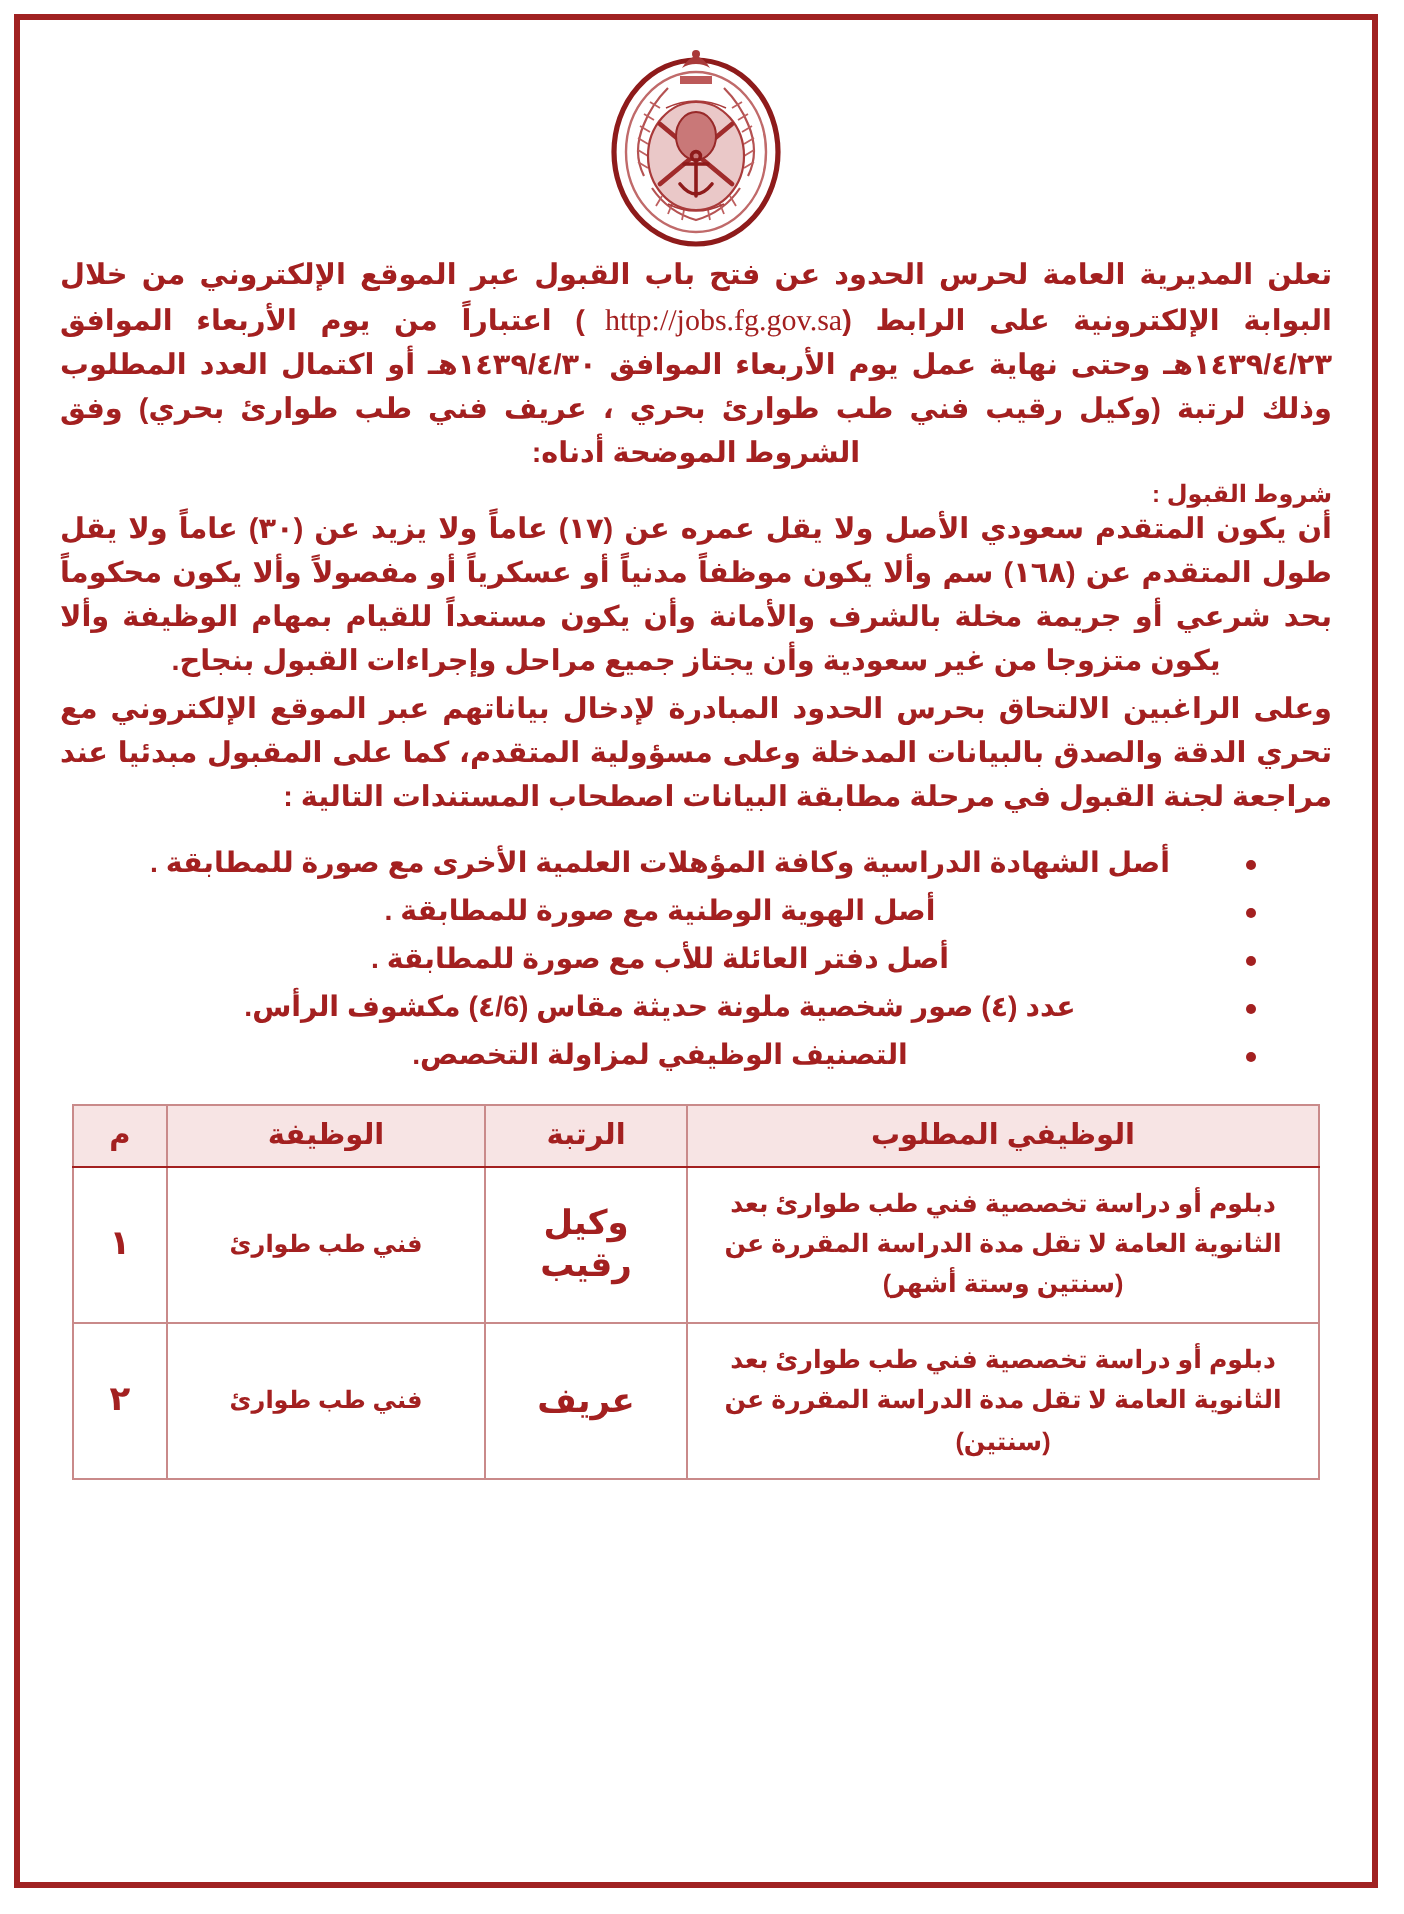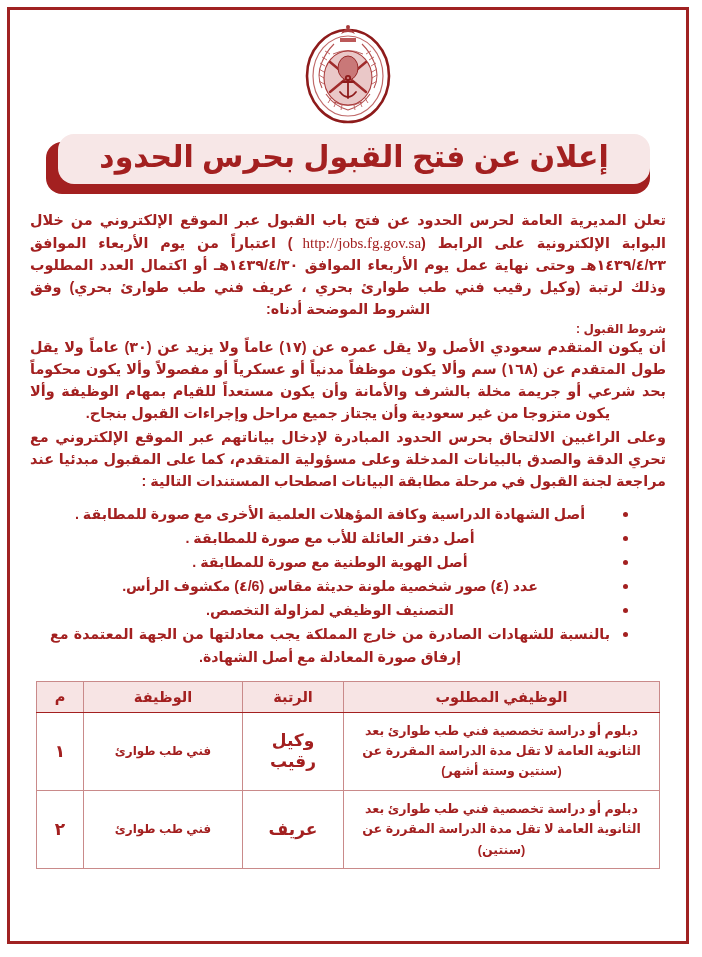--- a/index.html
+++ b/index.html
@@ -241,44 +241,37 @@
           <line x1="42" y1="60" x2="54" y2="60"></line>
           <circle cx="48" cy="56" r="2.2" fill="none"></circle>
         </g>
         <g stroke="#A93A3A" stroke-width="0.8" fill="none">
           <path d="M33 32 q15 -7 30 0"></path>
           <path d="M34 80 q14 7 28 0"></path>
         </g>
       </svg>
     </div>
 
-    <div class="banner-wrap">
-      <div class="banner-shadow"></div>
-      <div class="banner-face">
-        <span class="banner-text">إعلان عن فتح القبول بحرس الحدود</span>
-      </div>
-    </div>
 
     <div class="body-block">
 
       <p class="para"><span>تعلن المديرية العامة لحرس الحدود عن فتح باب القبول عبر الموقع الإلكتروني من خلال البوابة الإلكترونية على الرابط (</span><span class="url-serif">http://jobs.fg.gov.sa</span><span>) اعتباراً من يوم الأربعاء الموافق ١٤٣٩/٤/٢٣هـ وحتى نهاية عمل يوم الأربعاء الموافق ١٤٣٩/٤/٣٠هـ أو اكتمال العدد المطلوب وذلك لرتبة (وكيل رقيب فني طب طوارئ بحري ، عريف فني طب طوارئ بحري) وفق الشروط الموضحة أدناه:</span></p>
 
       <div class="section-label">شروط القبول :</div>
 
       <p class="para">أن يكون المتقدم سعودي الأصل ولا يقل عمره عن (١٧) عاماً ولا يزيد عن (٣٠) عاماً ولا يقل طول المتقدم عن (١٦٨) سم وألا يكون موظفاً مدنياً أو عسكرياً أو مفصولاً وألا يكون محكوماً بحد شرعي أو جريمة مخلة بالشرف والأمانة وأن يكون مستعداً للقيام بمهام الوظيفة وألا يكون متزوجا من غير سعودية وأن يجتاز جميع مراحل وإجراءات القبول بنجاح.</p>
 
       <p class="para lastline-right">وعلى الراغبين الالتحاق بحرس الحدود المبادرة لإدخال بياناتهم عبر الموقع الإلكتروني مع تحري الدقة والصدق بالبيانات المدخلة وعلى مسؤولية المتقدم، كما على المقبول مبدئيا عند مراجعة لجنة القبول في مرحلة مطابقة البيانات اصطحاب المستندات التالية :</p>
 
       <ul class="docs">
         <li class="single">أصل الشهادة الدراسية وكافة المؤهلات العلمية الأخرى مع صورة للمطابقة .</li>
+        <li class="single">أصل الهوية الوطنية مع صورة للمطابقة .</li>
         <li class="single">أصل دفتر العائلة للأب مع صورة للمطابقة .</li>
-        <li class="single">أصل الهوية الوطنية مع صورة للمطابقة .</li>
         <li class="single">عدد (٤) صور شخصية ملونة حديثة مقاس (٤/6) مكشوف الرأس.</li>
         <li class="single">التصنيف الوظيفي لمزاولة التخصص.</li>
-        <li>بالنسبة للشهادات الصادرة من خارج المملكة يجب معادلتها من الجهة المعتمدة مع إرفاق صورة المعادلة مع أصل الشهادة.</li>
       </ul>
 
       <table class="jobs">
         <thead>
           <tr>
             <th class="col-qual">الوظيفي المطلوب</th>
             <th class="col-rank">الرتبة</th>
             <th class="col-job">الوظيفة</th>
             <th class="col-num">م</th>
           </tr>

